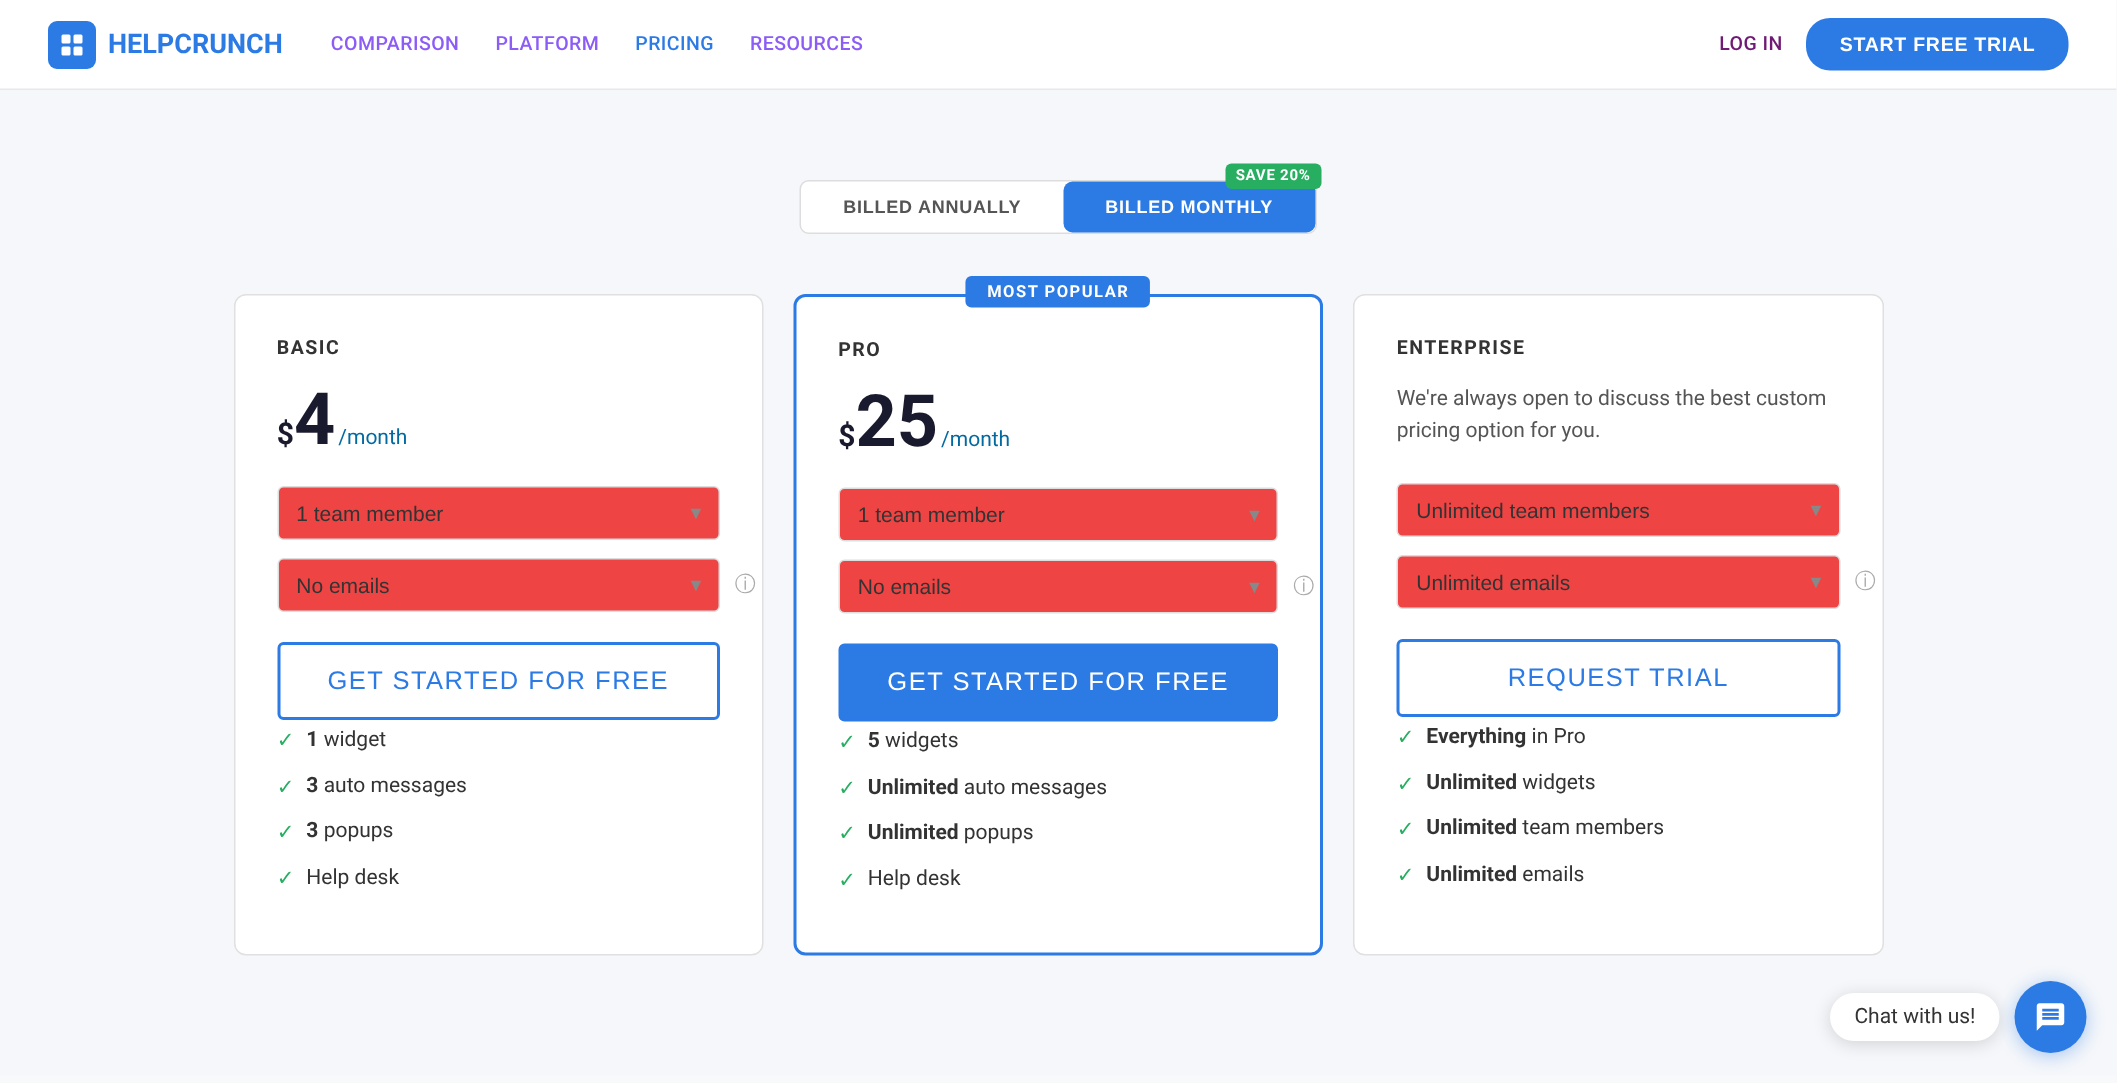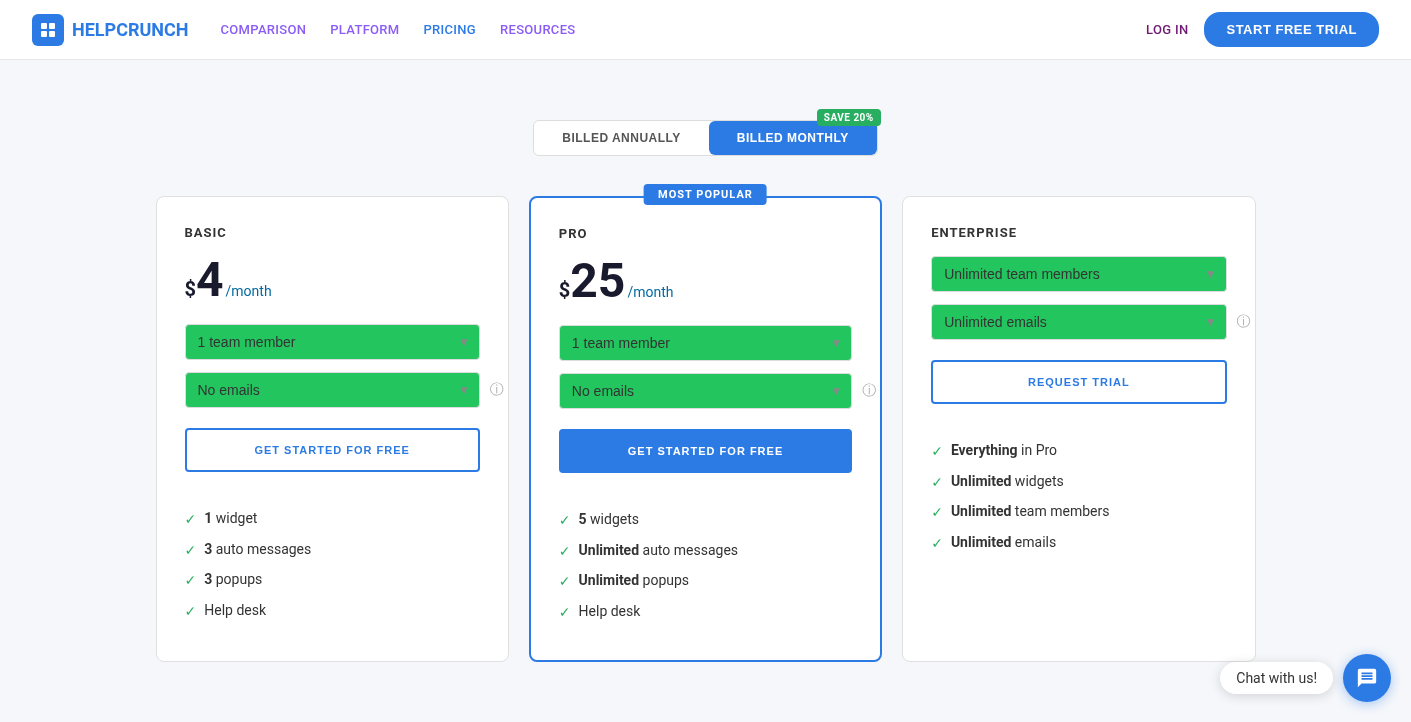--- a/index.html
+++ b/index.html
@@ -84,36 +84,36 @@
     .plan-name { font-size: 13px; font-weight: 700; letter-spacing: 1px; color: #333; margin-bottom: 16px; }
     .price-row { display: flex; align-items: baseline; margin-bottom: 20px; }
     .price-dollar { font-size: 20px; font-weight: 700; color: #1a1a2e; }
     .price-amount { font-size: 48px; font-weight: 700; color: #1a1a2e; line-height: 1; }
     .price-period { font-size: 14px; color: #0369a1; margin-left: 2px; }
     .enterprise-desc { font-size: 14px; color: #555; line-height: 1.5; margin-bottom: 24px; margin-top: 8px; }
 
     .select-wrapper { position: relative; margin-bottom: 12px; }
     .plan-select {
       width: 100%; padding: 9px 32px 9px 12px; border: 1px solid #ddd;
-      border-radius: 4px; font-size: 14px; color: #333; background: #22c55e;
+      border-radius: 4px; font-size: 14px; color: #333; background: #ef4444;
       appearance: none; cursor: pointer;
     }
     .select-arrow {
       position: absolute; right: 10px; top: 50%; transform: translateY(-50%);
       pointer-events: none; color: #888; font-size: 12px;
     }
     .info-icon {
       position: absolute; right: -24px; top: 50%; transform: translateY(-50%);
       color: #aaa; font-size: 14px; cursor: pointer;
     }
 
     .cta-btn {
-      width: 100%; padding: 14px; border-radius: 4px; font-size: 11px;
-      font-weight: 700; letter-spacing: 1px; text-transform: uppercase;
-      cursor: pointer; margin-top: 8px; margin-bottom: 37px;
+      width: 100%; padding: 14px; border-radius: 4px; font-size: 17px;
+      font-weight: 400; letter-spacing: 1px; text-transform: uppercase;
+      cursor: pointer; margin-top: 8px; margin-bottom: 4px;
     }
     .cta-outline {
       background: #fff; color: #2c7be5; border: 2px solid #2c7be5;
     }
     .cta-filled {
       background: #2c7be5; color: #fff; border: 2px solid #2c7be5;
     }
 
     
     .features-list { list-style: none; padding: 0; }
@@ -277,20 +277,21 @@
         <li>
             <span class="check-icon">✓</span>
             <span>Help desk</span>
           </li>
 
       </ul>
     </div>
 
     <div class="pricing-card">
       <div class="plan-name">ENTERPRISE</div>
+      <p class="enterprise-desc">We're always open to discuss the best custom pricing option for you.</p>
       <div class="select-wrapper">
         <select class="plan-select">
           <option>Unlimited team members</option>
         </select>
         <span class="select-arrow">▼</span>
       </div>
       <div class="select-wrapper">
         <select class="plan-select">
           <option>Unlimited emails</option>
         </select>

